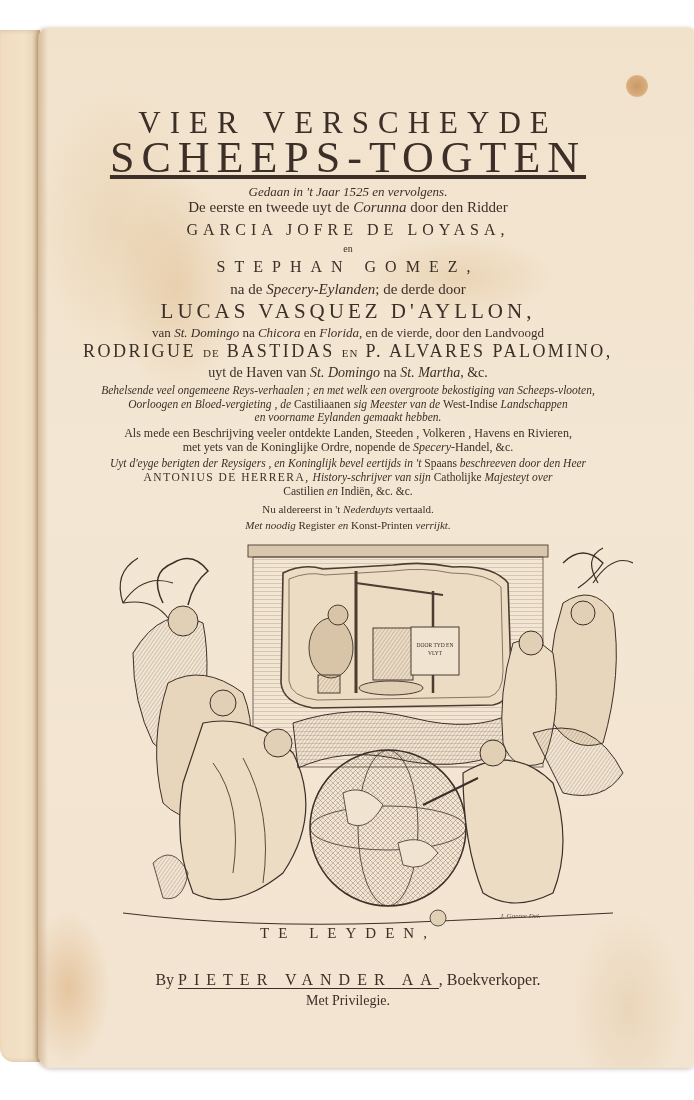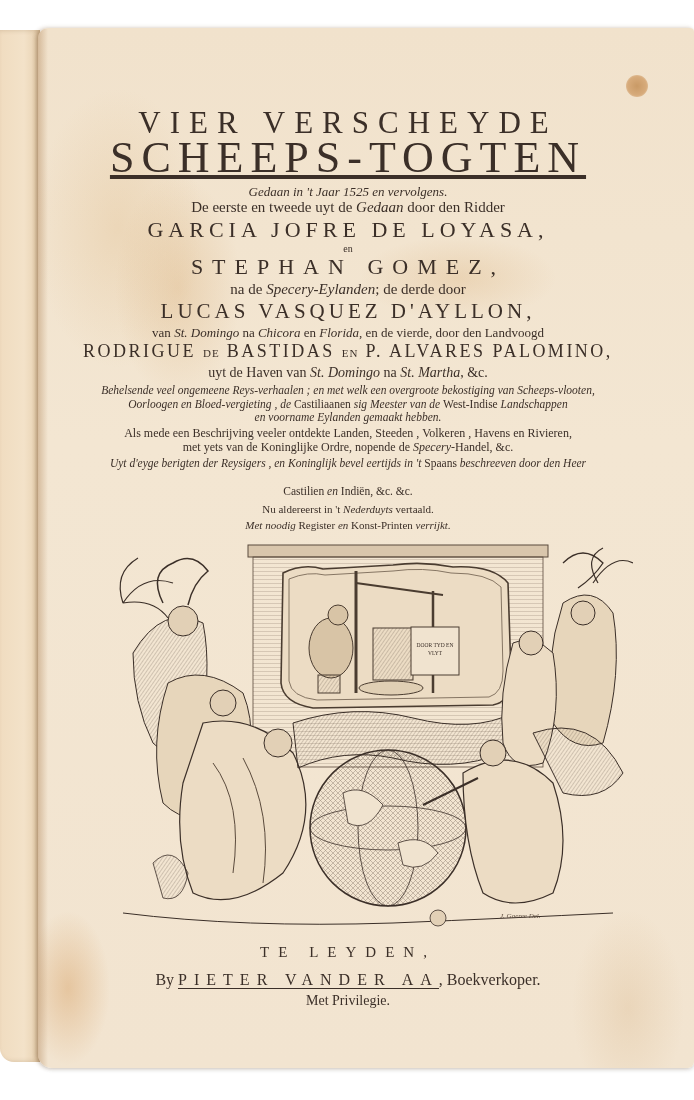--- a/index.html
+++ b/index.html
@@ -35,21 +35,21 @@
   }
   .gutter { position:absolute; left:0; top:0; bottom:0; width:10px; background: linear-gradient(90deg, rgba(160,110,60,0.35), transparent); }
   .stain {
     position: absolute; left: 588px; top: 47px; width: 22px; height: 22px; border-radius: 50%;
     background: radial-gradient(circle, #c99a66 0%, #d7ab7b 60%, rgba(215,171,123,0) 100%);
   }
 
   .text-block { position: absolute; left: 0; width: 620px; text-align: center; color: #3b2f28; }
   .caps-xl { font-size: 31px; letter-spacing: 9px; line-height: 34px; font-weight: normal; }
   .caps-xxl { font-size: 44px; letter-spacing: 7px; line-height: 44px; text-decoration: underline; }
-  .caps-lg { font-size: 22px; letter-spacing: 5px; line-height: 26px; }
+  .caps-lg { font-size: 16px; letter-spacing: 5px; line-height: 26px; }
   .caps-md { font-size: 18px; letter-spacing: 2.5px; line-height: 22px; }
   .line { font-size: 14px; line-height: 17px; }
   .italic { font-style: italic; }
   .small { font-size: 12.5px; line-height: 14px; }
   .tiny { font-size: 10px; }
   .sc { font-size: 11px; letter-spacing: 1px; margin-top: 24px; }
 
   .engraving {
     position: absolute; left: 55px; top: 515px; width: 540px; height: 400px;
   }
@@ -69,21 +69,21 @@
 <div class="title-page">
   <div class="gutter"></div>
   <div class="stain"></div>
 
   <div class="text-block caps-xl" style="top:78px">VIER VERSCHEYDE</div>
   <div class="text-block caps-xxl" style="top:108px">SCHEEPS-TOGTEN</div>
 
   <div class="text-block line italic" style="top:155px;font-size:13px">Gedaan in 't Jaar 1525 en vervolgens.</div>
 
   <div class="text-block line" style="top:171px;font-size:15px">
-    <span>De eerste en tweede uyt de </span><span class="italic">Gedaan</span><span> door den Ridder</span>
+    <span>De eerste en tweede uyt de </span><span class="italic">Corunna</span><span> door den Ridder</span>
   </div>
 
   <div class="text-block caps-lg" style="top:189px">GARCIA JOFRE DE LOYASA,</div>
   <div class="text-block tiny" style="top:215px">en</div>
   <div class="text-block caps-lg" style="top:226px;letter-spacing:9px">STEPHAN GOMEZ,</div>
 
   <div class="text-block caps-lg" style="top:270px;font-size:21px;letter-spacing:4px">LUCAS VASQUEZ D'AYLLON,</div>
 
   <div class="text-block line" style="top:253px;font-size:15px">
     <span>na de </span><span class="italic">Specery-Eylanden</span><span>; de derde door</span>
@@ -111,20 +111,23 @@
   </div>
   <div class="text-block small italic" style="top:382px;font-size:11.5px">en voorname Eylanden gemaakt hebben.</div>
 
   <div class="text-block small" style="top:398px;font-size:12px">Als mede een Beschrijving veeler ontdekte Landen, Steeden , Volkeren , Havens en Rivieren,</div>
   <div class="text-block small" style="top:428px;font-size:11.5px">
     <span class="italic">Uyt d'eyge berigten der Reysigers , en Koninglijk bevel eertijds in 't </span><span>Spaans</span><span class="italic"> beschreeven door den Heer</span>
   </div>
 
   <div class="text-block small" style="top:412px;font-size:12px">
     <span>met yets van de Koninglijke Ordre, nopende de </span><span class="italic">Specery</span><span>-Handel, &amp;c.</span>
+  </div>
+  <div class="text-block small" style="top:442px;font-size:11.5px">
+    <span style="letter-spacing:1.5px">ANTONIUS DE HERRERA,</span><span class="italic"> History-schrijver van sijn </span><span>Catholijke</span><span class="italic"> Majesteyt over</span>
   </div>
   <div class="text-block small" style="top:456px;font-size:11.5px">
     <span>Castilien </span><span class="italic">en</span><span> Indiën, &amp;c. &amp;c.</span>
   </div>
 
   <div class="text-block small" style="top:474px;font-size:11px">
     <span>Nu aldereerst in 't </span><span class="italic">Nederduyts</span><span> vertaald.</span>
   </div>
   <div class="text-block small" style="top:490px;font-size:11px">
     <span class="italic">Met noodig</span><span> Register </span><span class="italic">en</span><span> Konst-Printen </span><span class="italic">verrijkt.</span>
@@ -193,18 +196,18 @@
 
     <path d="M30 370 Q150 385 300 380 Q420 375 520 370" fill="none" stroke="#3b2f28" stroke-width="1"></path>
     <path d="M60 320 Q80 300 95 330 Q90 360 70 355 Z" fill="url(#hatch2)" stroke="#3b2f28" stroke-width="0.8"></path>
     <circle cx="345" cy="375" r="8" fill="#e2d0b6" stroke="#3b2f28" stroke-width="0.8"></circle>
 
     <path d="M30 60 Q50 30 80 40 M30 60 Q20 30 45 15 M30 60 Q60 55 75 75" fill="none" stroke="#3b2f28" stroke-width="1.2"></path>
     <path d="M500 40 Q520 10 540 20 M505 40 Q490 15 510 5" fill="none" stroke="#3b2f28" stroke-width="1.2"></path>
   </svg>
   <div class="signature">J. Goeree Del.</div>
 
-  <div class="text-block" style="top:916px;font-size:15px;letter-spacing:9px">TE LEYDEN,</div>
+  <div class="text-block" style="top:897px;font-size:15px;letter-spacing:9px">TE LEYDEN,</div>
   <div class="text-block" style="top:943px;font-size:16px">
     <span>By </span><span style="letter-spacing:7px;border-bottom:1px solid #3b2f28">PIETER VANDER AA</span><span>, Boekverkoper.</span>
   </div>
   <div class="text-block" style="top:965px;font-size:14px">Met Privilegie.</div>
 </div>
 
 </body></html>

